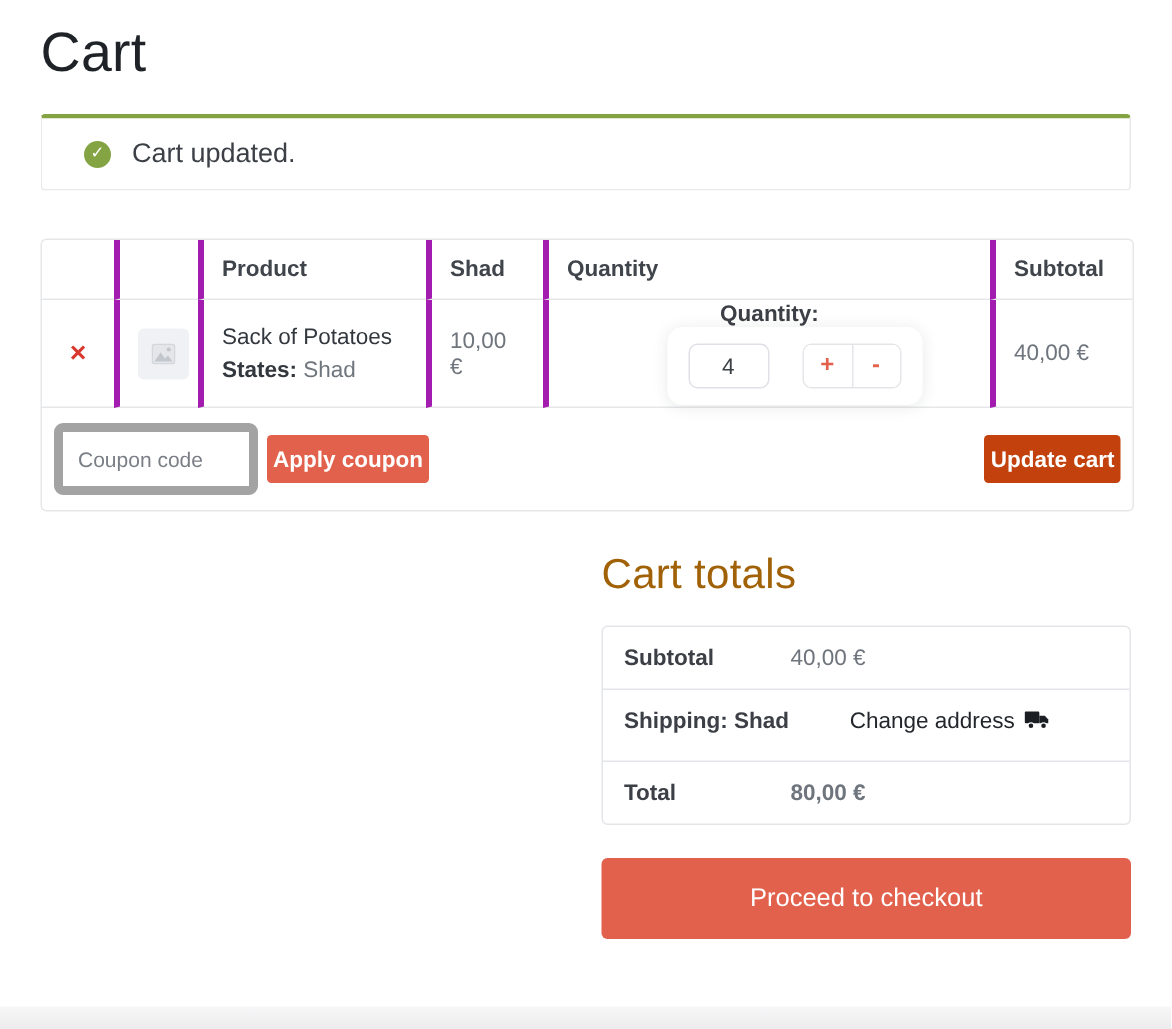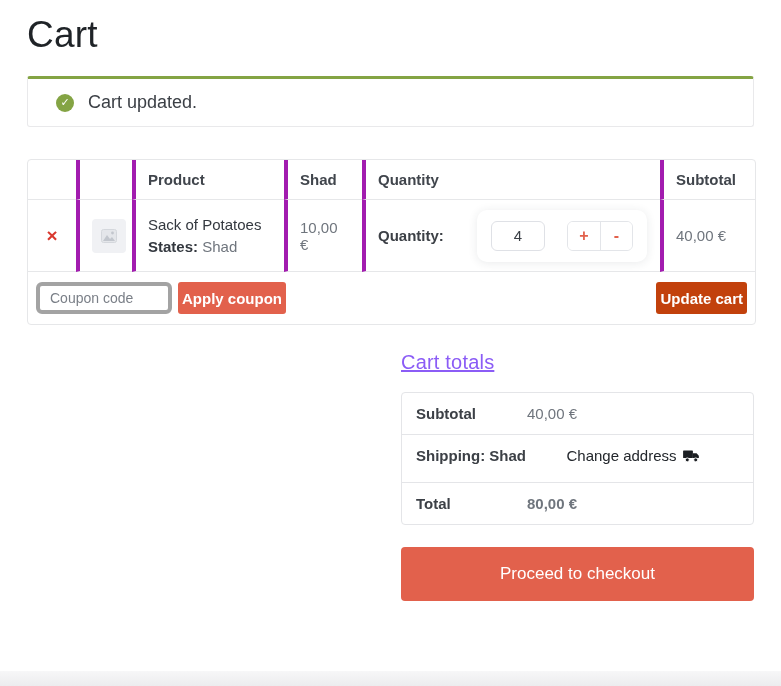--- a/index.html
+++ b/index.html
@@ -73,21 +73,21 @@
   .thumb{
     width:34px;height:34px;border-radius:4px;background:#f0f1f4;
     display:flex;align-items:center;justify-content:center;
   }
   .product-name{color:#33383f;line-height:22px;}
   .vendor-line{line-height:22px;}
   .vendor-line b{color:#33383f;}
   .vendor-line span{color:#6f757d;}
   .muted-value{color:#6f757d;}
 
-  .qty-cell-inner{display:flex;align-items:center;}
+  .qty-cell-inner{display:flex;align-items:center;flex-direction:column;}
   .qty-label{font-weight:700;color:#3c4046;}
   .qty-card{
     margin-left:33px;
     background:#fff;border-radius:10px;
     box-shadow:0 1px 10px rgba(40,45,60,.10);
     padding:11px 14px;display:flex;align-items:center;gap:22px;
   }
   .qty-input{
     width:54px;height:30px;box-sizing:border-box;
     border:1px solid #dfe1e6;border-radius:6px;
@@ -102,38 +102,38 @@
     width:32px;border:none;background:#fff;cursor:pointer;
     color:#e2614c;font-weight:700;font-size:16px;line-height:1;
     display:flex;align-items:center;justify-content:center;
     font-family:inherit;padding:0;
   }
   .qty-buttons button + button{border-left:1px solid #e3e5e9;}
 
   tr.actions-row td{padding:10px 8px;}
   .actions-inner{display:flex;align-items:center;}
   .coupon-input{
-    width:136px;height:32px;box-sizing:border-box;
-    border:4px solid #a3a3a3;border-radius:6px;
+    width:136px;height:48px;box-sizing:border-box;
+    border:6px solid #a3a3a3;border-radius:6px;
     padding:0 10px;font-size:14px;color:#15803d;outline:none;
     font-family:inherit;
   }
   .coupon-input::placeholder{color:#7a7f87;}
   .btn{
     height:32px;border:none;border-radius:3px;cursor:pointer;
     background:#e2614c;color:#fff;font-weight:700;font-size:15px;
     padding:0 4px;font-family:inherit;
   }
   .apply-btn{margin-left:6px;}
   .update-btn{margin-left:auto;background:#c2410c;cursor:default;}
 
   
   .totals{width:353px;margin:26px 0 0 374px;}
   h2.totals-title{
-    margin:0;font-size:20px;font-weight:400;color:#8b5cf6;letter-spacing:.2px;text-decoration:underline;
+    margin:0;font-size:28px;font-weight:400;color:#a16207;letter-spacing:.2px;
   }
   .totals-box{
     margin-top:18px;border:1px solid #e4e5e8;border-radius:4px;background:#fff;
   }
   .t-row{
     display:flex;border-bottom:1px solid #e4e5e8;
     padding:10px 14px;box-sizing:border-box;font-size:15px;
   }
   .t-row:last-child{border-bottom:none;}
   .t-label{width:111px;flex:0 0 auto;font-weight:700;color:#3c4046;line-height:21px;}

